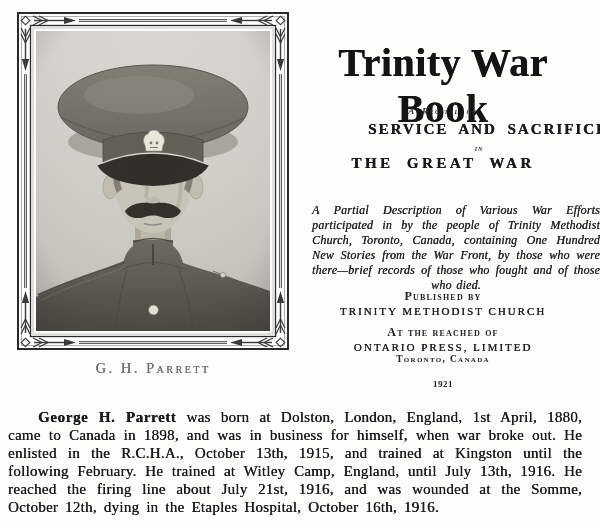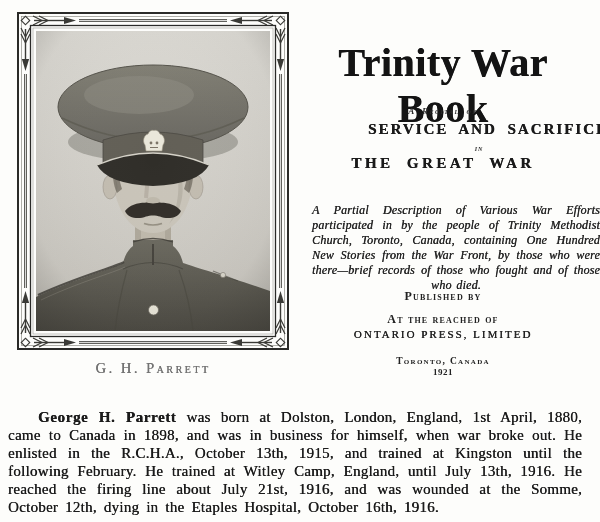--- a/index.html
+++ b/index.html
@@ -25,22 +25,22 @@
           letter-spacing:1px;color:#2a2a2a;padding-left:36px;}
   .greatwar{top:155px;font-size:15px;letter-spacing:3.5px;word-spacing:6px;color:#1a1a1a;
             text-shadow:0.35px 0 0 currentColor;}
   .desc{position:absolute;left:312px;top:203px;width:288px;font-size:12px;line-height:15px;
         font-style:italic;text-align:justify;text-align-last:center;color:#262626;
         letter-spacing:0.2px;word-spacing:1.5px;text-shadow:0.3px 0 0 currentColor;}
   .pub{position:absolute;left:290px;top:289px;width:306px;text-align:center;color:#222;}
   .pub .tiny{font-size:12px;font-weight:bold;font-variant:small-caps;letter-spacing:1.2px;}
   .pub .big{font-size:11px;letter-spacing:2px;margin-top:1px;text-shadow:0.35px 0 0 currentColor;}
   .pub .gap{margin-top:8px;}
-  .pub .city{font-size:9.5px;font-variant:small-caps;font-weight:bold;letter-spacing:1.3px;margin-top:16px;}
-  .pub .year{font-size:9px;font-weight:bold;letter-spacing:0.5px;margin-top:1px;}
+  .pub .city{font-size:9.5px;font-variant:small-caps;font-weight:bold;letter-spacing:1.3px;margin-top:1px;}
+  .pub .year{font-size:9px;font-weight:bold;letter-spacing:0.5px;margin-top:15px;}
 
   
   .bio{position:absolute;left:8px;top:394px;width:574px;font-size:15px;line-height:17.9px;
        text-align:justify;text-indent:30px;word-spacing:3px;letter-spacing:0.25px;color:#1b1b1b;
        text-shadow:0.3px 0 0 currentColor;}
   .bio b{letter-spacing:0.6px;}
 </style>
 </head>
 <body>
 
@@ -183,20 +183,21 @@
   <div class="rc title" style="position:absolute;">Trinity War Book</div>
   <div class="rc recital" style="position:absolute;">A Recital of</div>
   <div class="rc service" style="position:absolute;">SERVICE AND SACRIFICE</div>
   <div class="rc inword" style="position:absolute;">in</div>
   <div class="rc greatwar" style="position:absolute;">THE GREAT WAR</div>
 
   <div class="desc">A Partial Description of Various War Efforts participated in by the people of Trinity Methodist Church, Toronto, Canada, containing One Hundred New Stories from the War Front, by those who were there—brief records of those who fought and of those who died.</div>
 
   <div class="pub">
     <div class="tiny">Published by</div>
+    <div class="big">TRINITY METHODIST CHURCH</div>
     <div class="tiny gap">At the reached of</div>
     <div class="big">ONTARIO PRESS, LIMITED</div>
     <div class="city">Toronto, Canada</div>
     <div class="year">1921</div>
   </div>
 
   <p class="bio"><b>George H. Parrett</b><span> was born at Dolston, London, England, 1st April, 1880, came to Canada in 1898, and was in business for himself, when war broke out.  He enlisted in the R.C.H.A., October 13th, 1915, and trained at Kingston until the following February.  He trained at Witley Camp, England, until July 13th, 1916.  He reached the firing line about July 21st, 1916, and was wounded at the Somme, October 12th, dying in the Etaples Hospital, October 16th, 1916.</span></p>
 
 </div>
 

